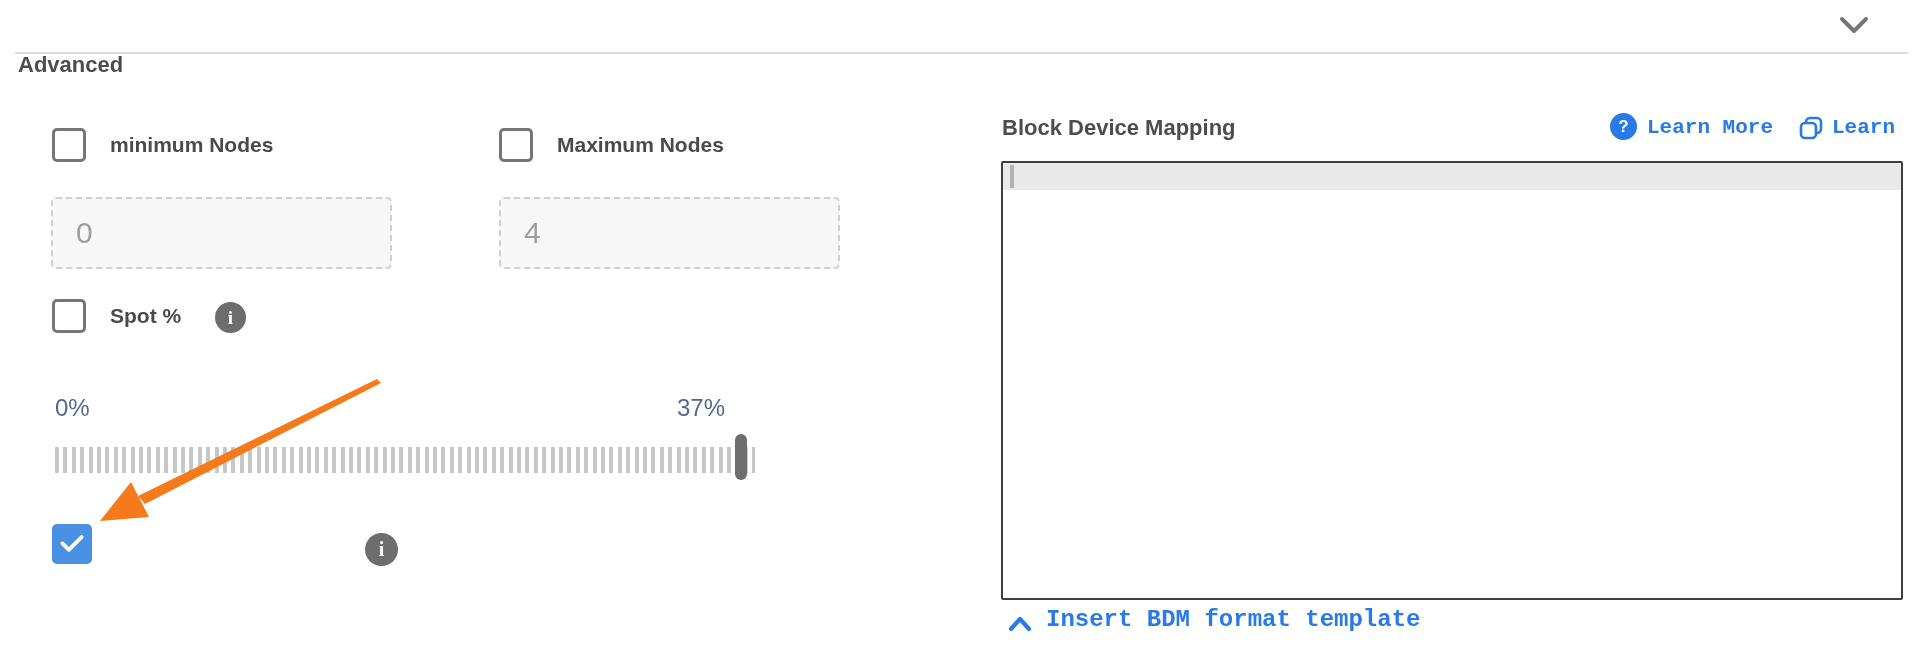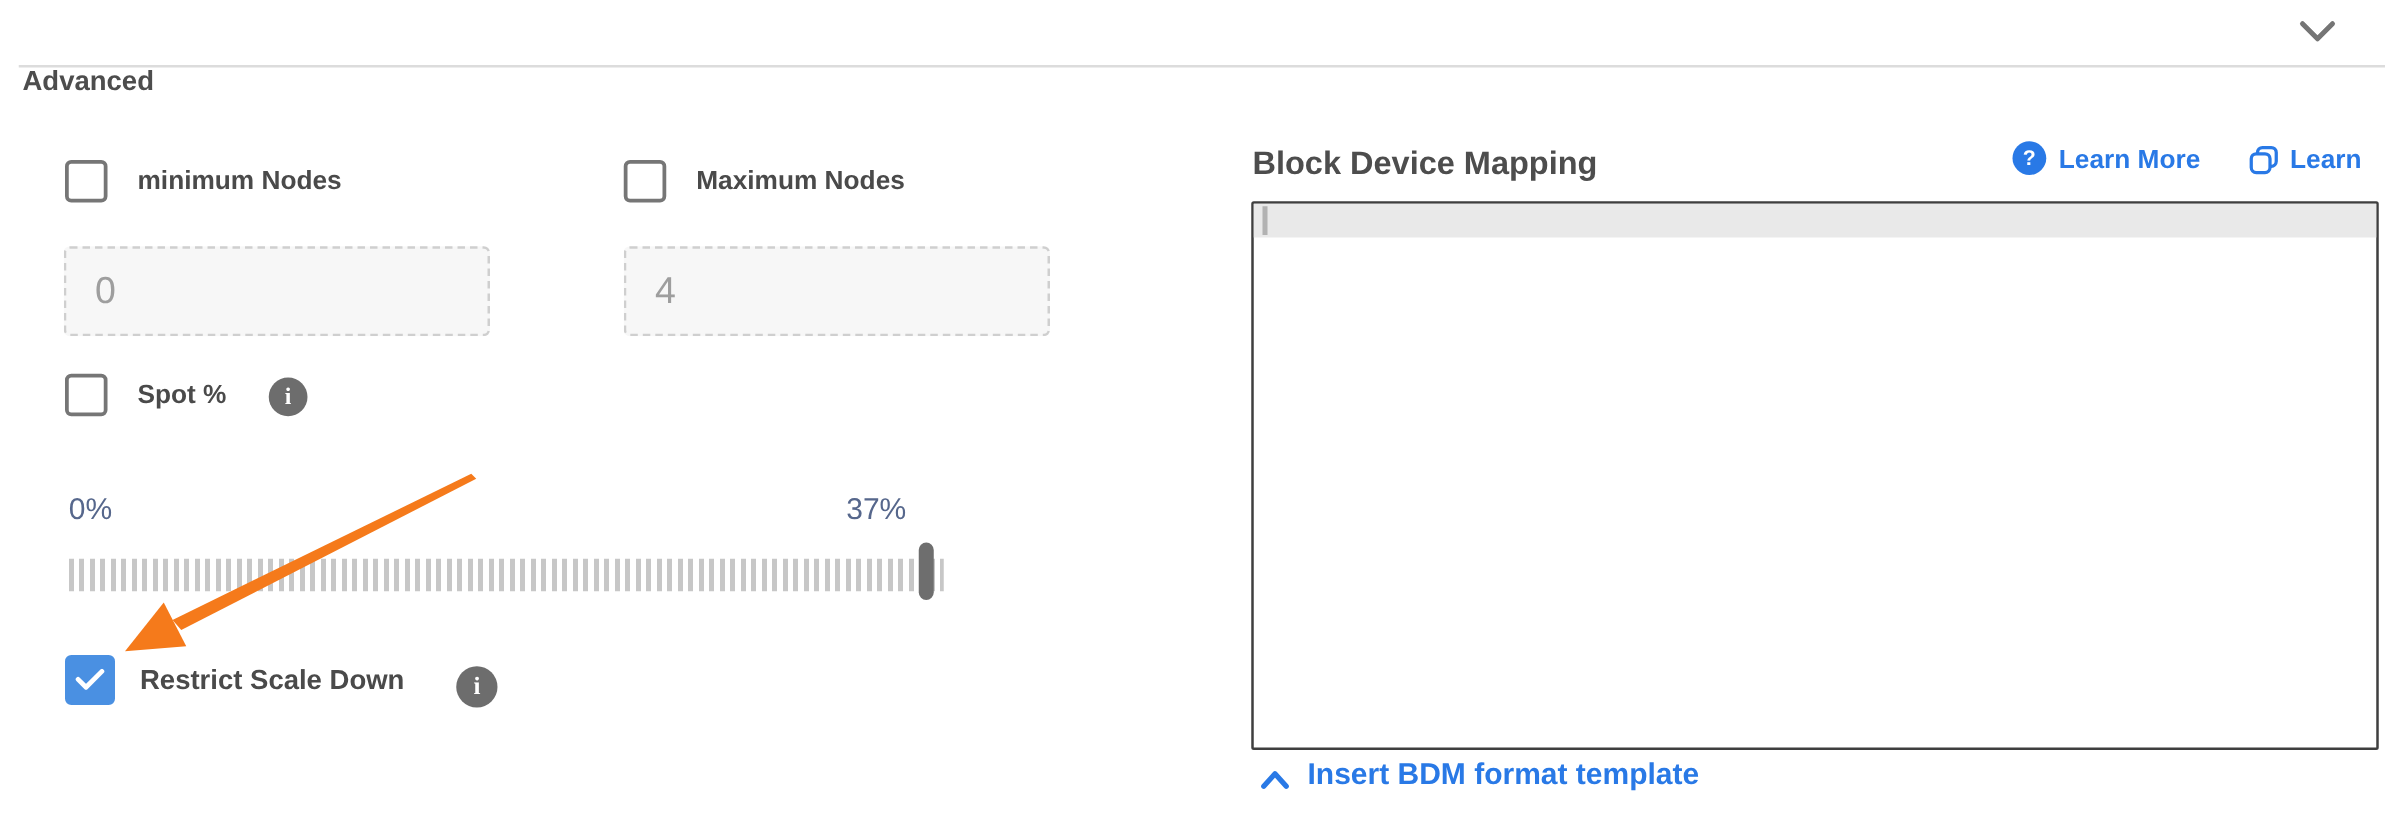--- a/index.html
+++ b/index.html
@@ -49,24 +49,24 @@
   .slider-track {
     left:55px; top:447px; width:700px; height:26px; cursor:pointer;
     background:repeating-linear-gradient(to right, #c7c7c7 0px, #c7c7c7 4px, #ffffff 4px, #ffffff 8.4px);
   }
   .slider-handle {
     left:735px; top:434px; width:12px; height:46px; border-radius:6px;
     background:#6e6e6e; cursor:grab;
   }
 
   
-  .blue-link { color:#2979e6; font-weight:600; cursor:pointer; white-space:nowrap; text-decoration:none; }
+  .blue-link { color:#2979e6; font-weight:600; cursor:pointer; white-space:nowrap; text-decoration:none;font-family:Liberation Mono, monospace; }
 
   
-  .bdm-title { left:1002px; top:115px; font-size:26px; font-weight:600; color:#4d4d4d; }
+  .bdm-title { left:1002px; top:115px; font-size:22px; font-weight:600; color:#4d4d4d; }
   .bdm-editor {
     left:1001px; top:161px; width:902px; height:439px;
     border:2px solid #3f3f3f; border-radius:2px; background:#ffffff; cursor:text;
   }
   .editor-active-line { position:absolute; left:0; top:0; width:100%; height:27px; background:#e9e9e9; }
   .editor-cursor { position:absolute; left:7px; top:2px; width:4px; height:23px; background:#b2b2b2; }
 </style>
 </head>
 <body>
 
@@ -100,21 +100,20 @@
   <div class="abs slider-minmax" style="left:55px; top:394px;">0%</div>
   <div class="abs slider-minmax" style="left:677px; top:394px;">37%</div>
   <div class="abs slider-track"></div>
   <div class="abs slider-handle"></div>
 
   <div class="abs checkbox checked" style="left:52px; top:524px; width:40px; height:40px;">
     <svg class="check" width="24" height="18" viewBox="0 0 22 17">
         <polyline points="2,8 8,14 20,2" fill="none" stroke="#ffffff" stroke-width="3.6" stroke-linecap="round" stroke-linejoin="round"></polyline>
       </svg>
   </div>
-  <div class="abs cb-label" style="left:112px; top:524px; line-height:40px; font-size:22px;">Restrict Scale Down</div>
   <div class="abs info-icon" style="left:365px; top:533px; width:33px; height:33px; font-size:20px;">i</div>
 
   <svg class="abs" style="left:90px; top:370px; width:310px; height:170px;" viewBox="0 0 310 170">
     <polygon points="287,9 291,13 55,134 48,126" fill="#f57a1b"></polygon>
     <polygon points="41,112 59,147 10,151" fill="#f57a1b"></polygon>
   </svg>
 
   <div class="abs bdm-title">Block Device Mapping</div>
 
   <div class="abs help-icon" style="left:1610px; top:113px; width:27px; height:27px; font-size:17px;">?</div>

